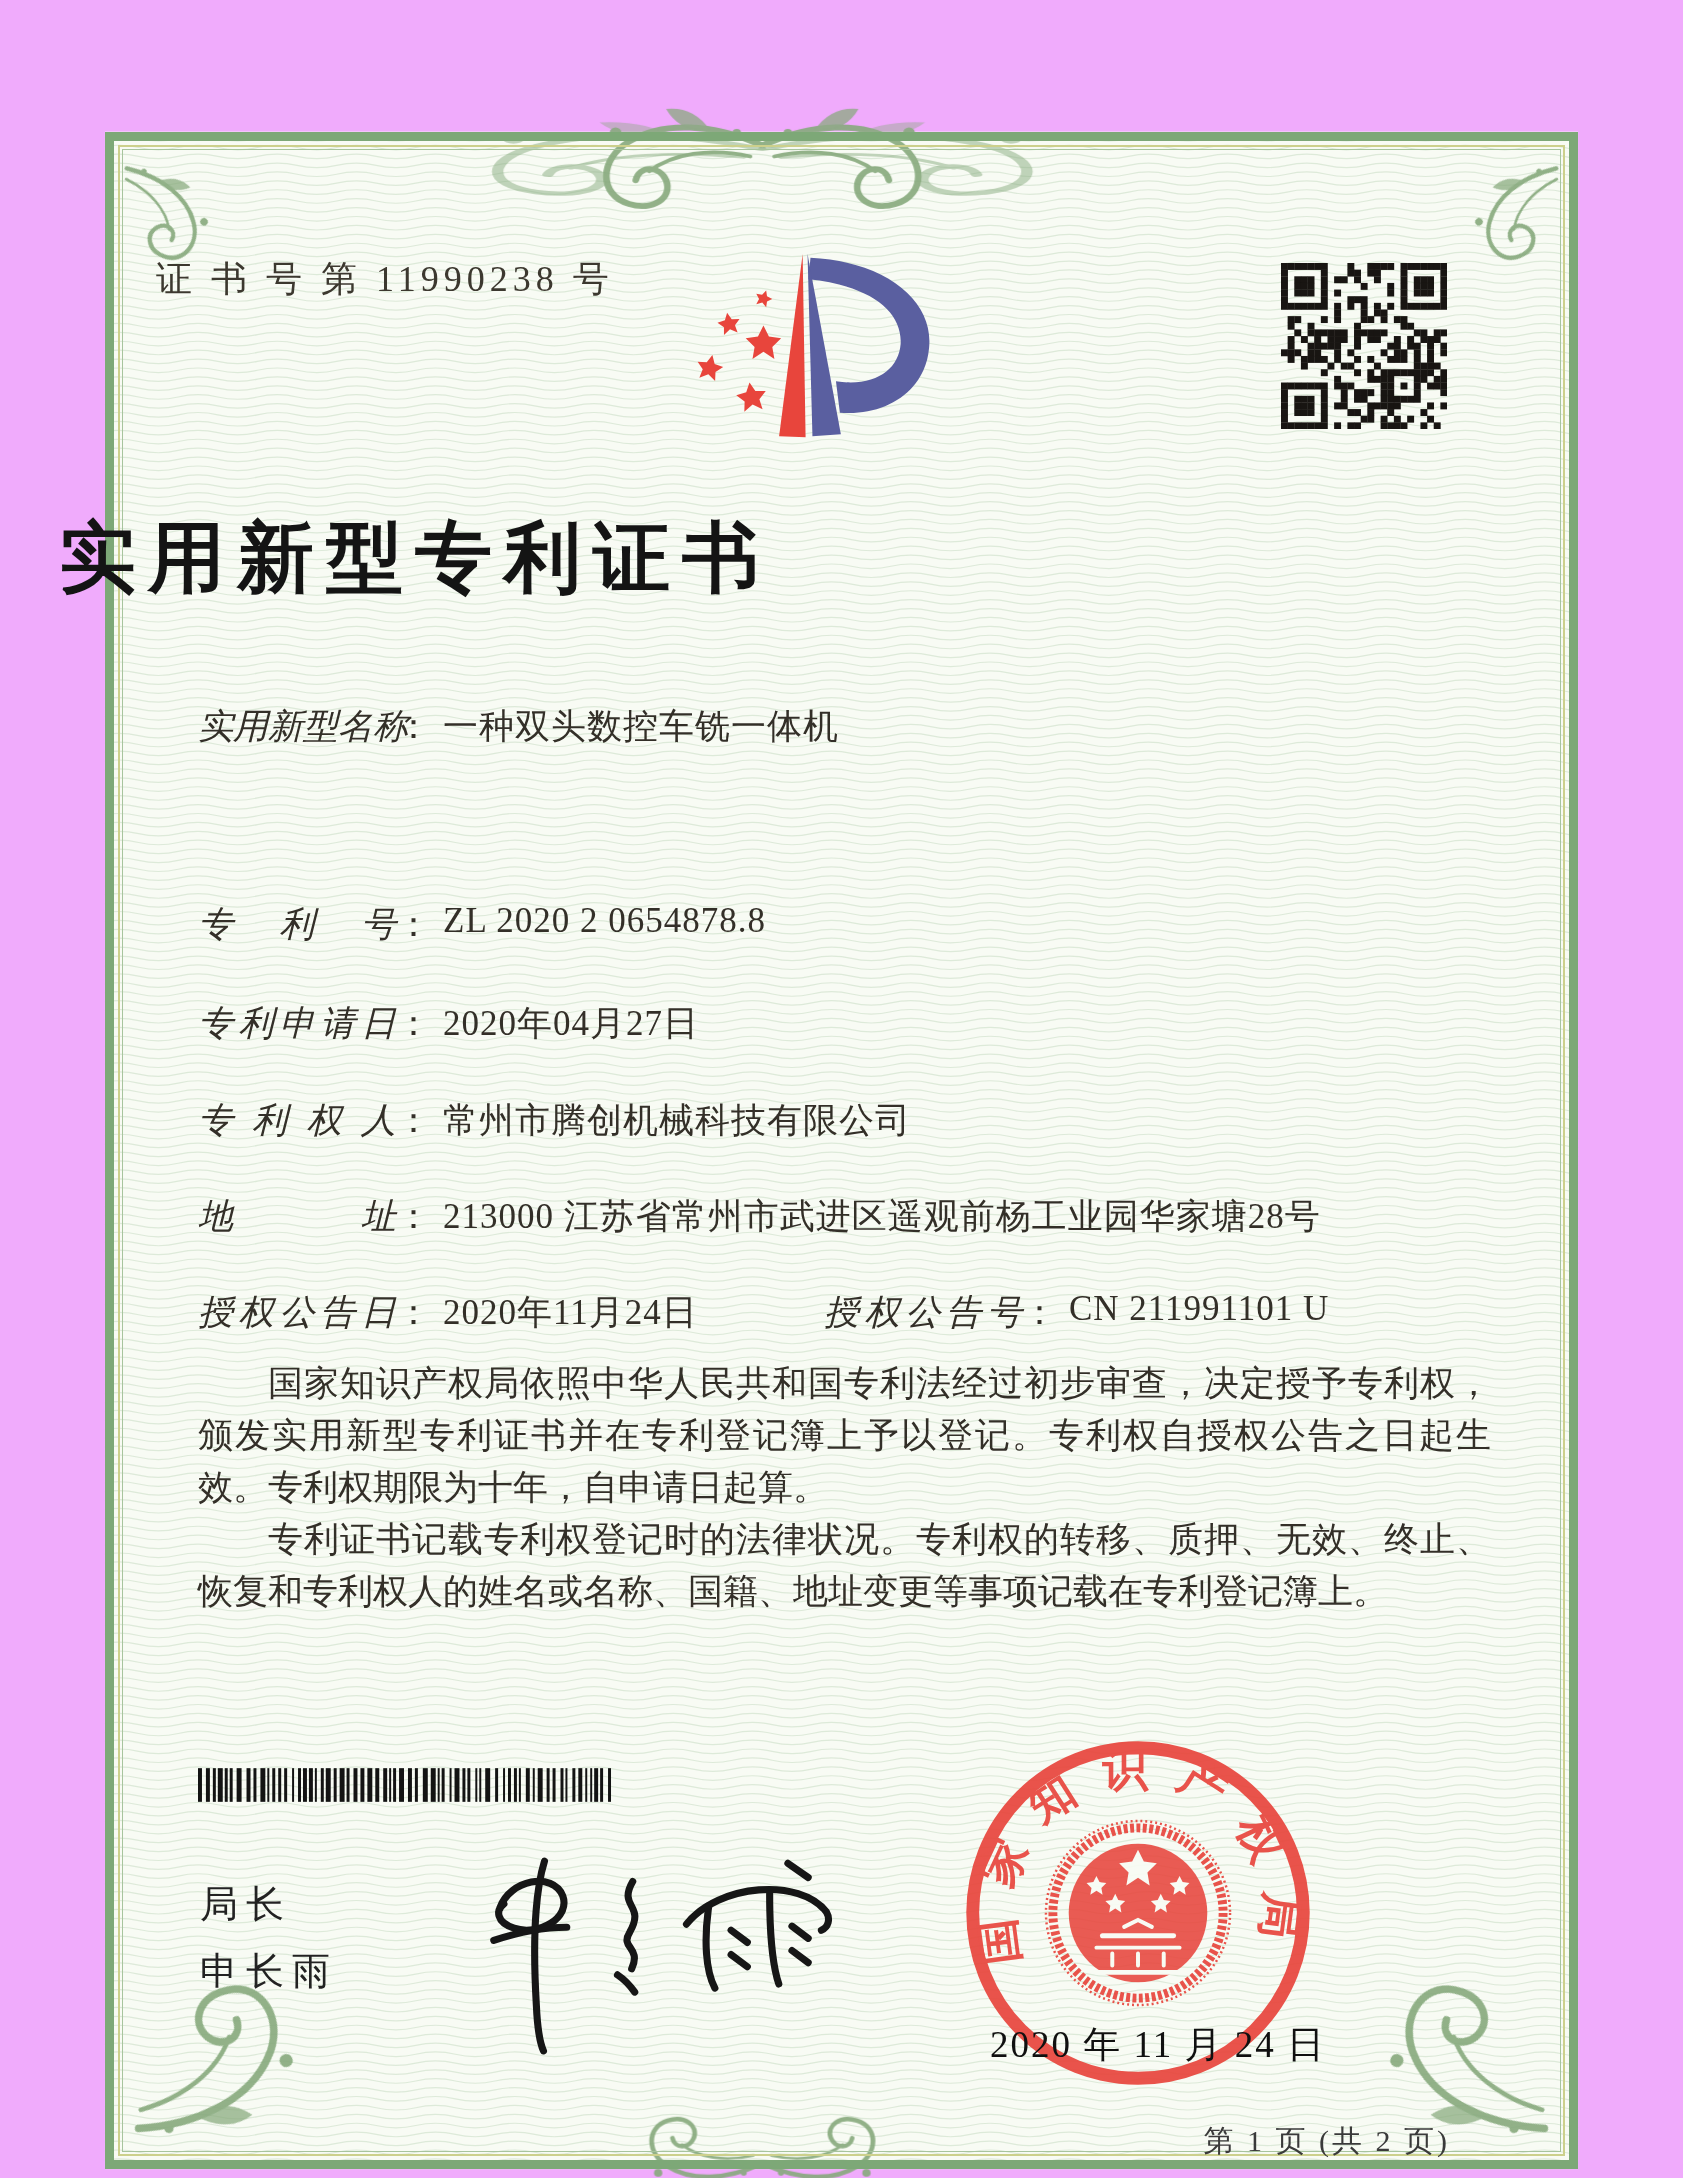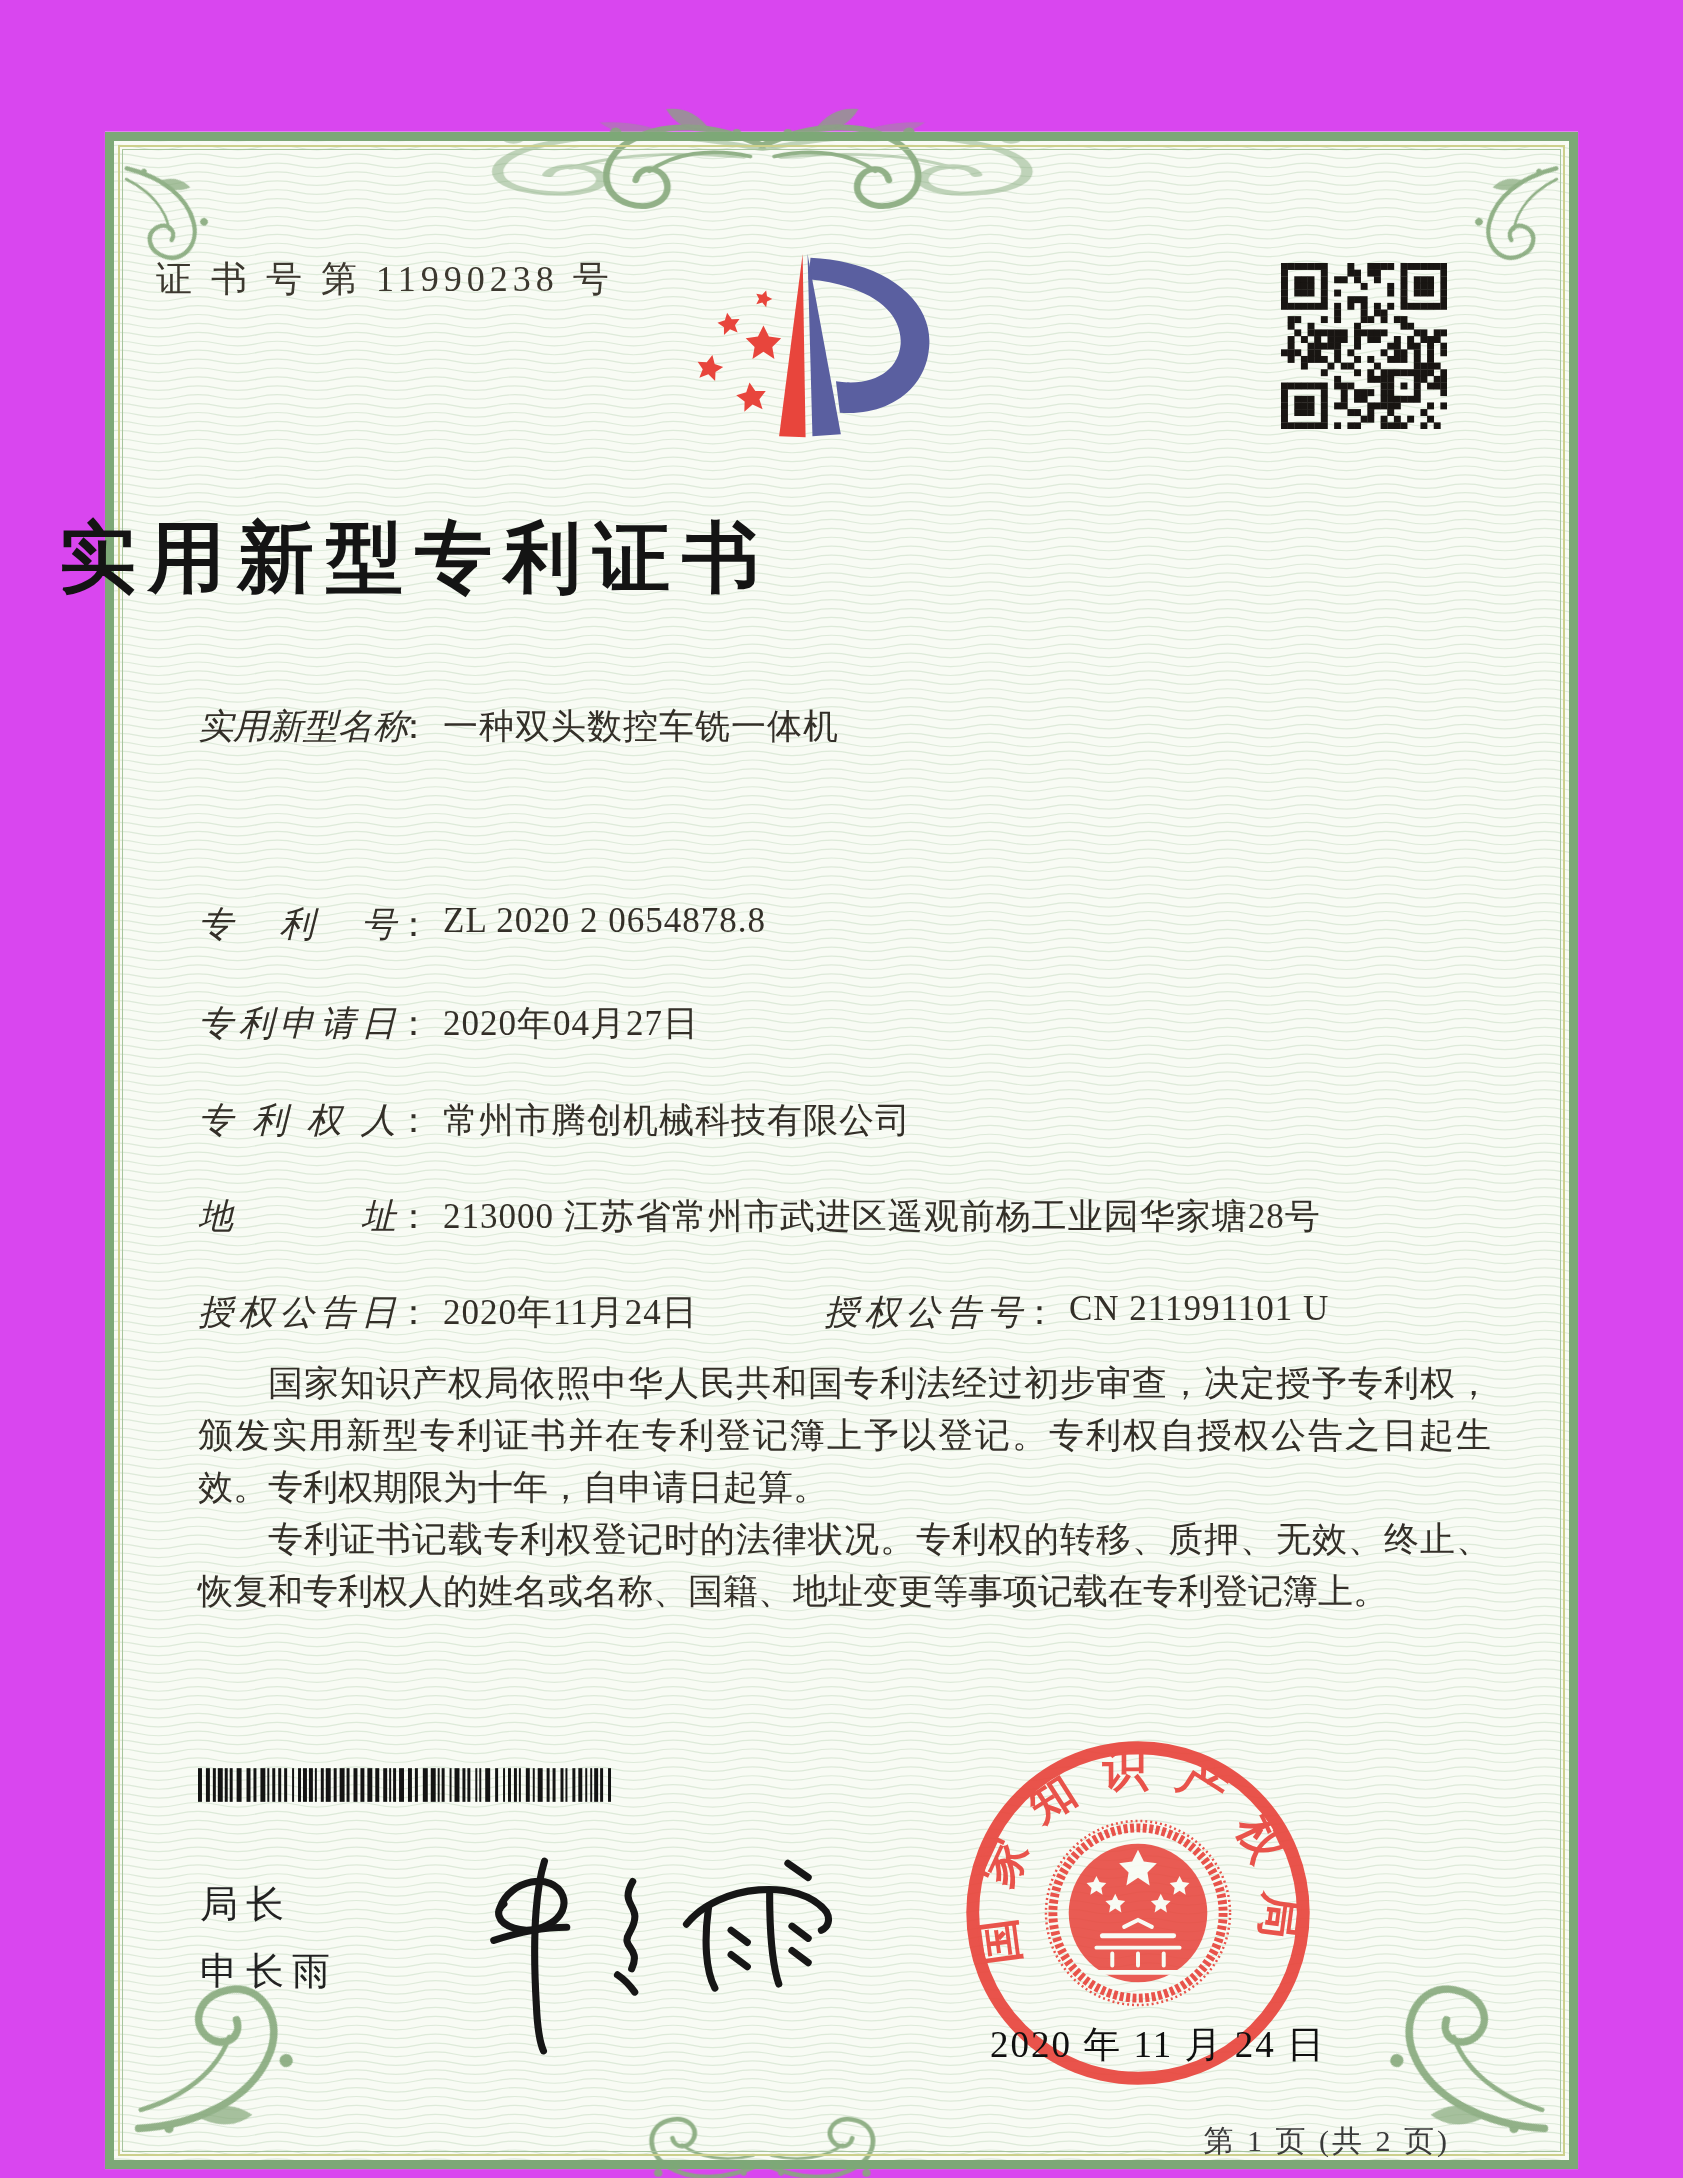--- a/index.html
+++ b/index.html
@@ -1,16 +1,16 @@
 <!DOCTYPE html>
 <html style="--border-green: #7da877; --ornament-green: #86a97c; --seal-red: #e8453c; --logo-red: #e8453c; --logo-blue: #5a5fa0; --ink: #332f28;"><head>
 <meta charset="utf-8">
 <style>
   html,body{margin:0;padding:0;background:#ffffff;}
-  #page{position:relative;width:1683px;height:2178px;background:#d946ef;overflow:hidden;
+  #page{position:relative;width:1683px;height:2178px;background:#f0abfc;overflow:hidden;
         font-family:"Liberation Serif","DejaVu Serif",serif;color:var(--ink,#332f28);}
   svg{display:block;}
   .abs{position:absolute;}
 
   
   #frame{position:absolute;left:105px;top:132px;right:105px;bottom:9px;
          border:9px solid var(--border-green,#7da877);z-index:1;pointer-events:none;}
   #frame-mid{position:absolute;inset:4px;border:2px solid #ccd08c;}
   #frame-in{position:absolute;inset:2px;border:1px solid #a7c49d;}
 

